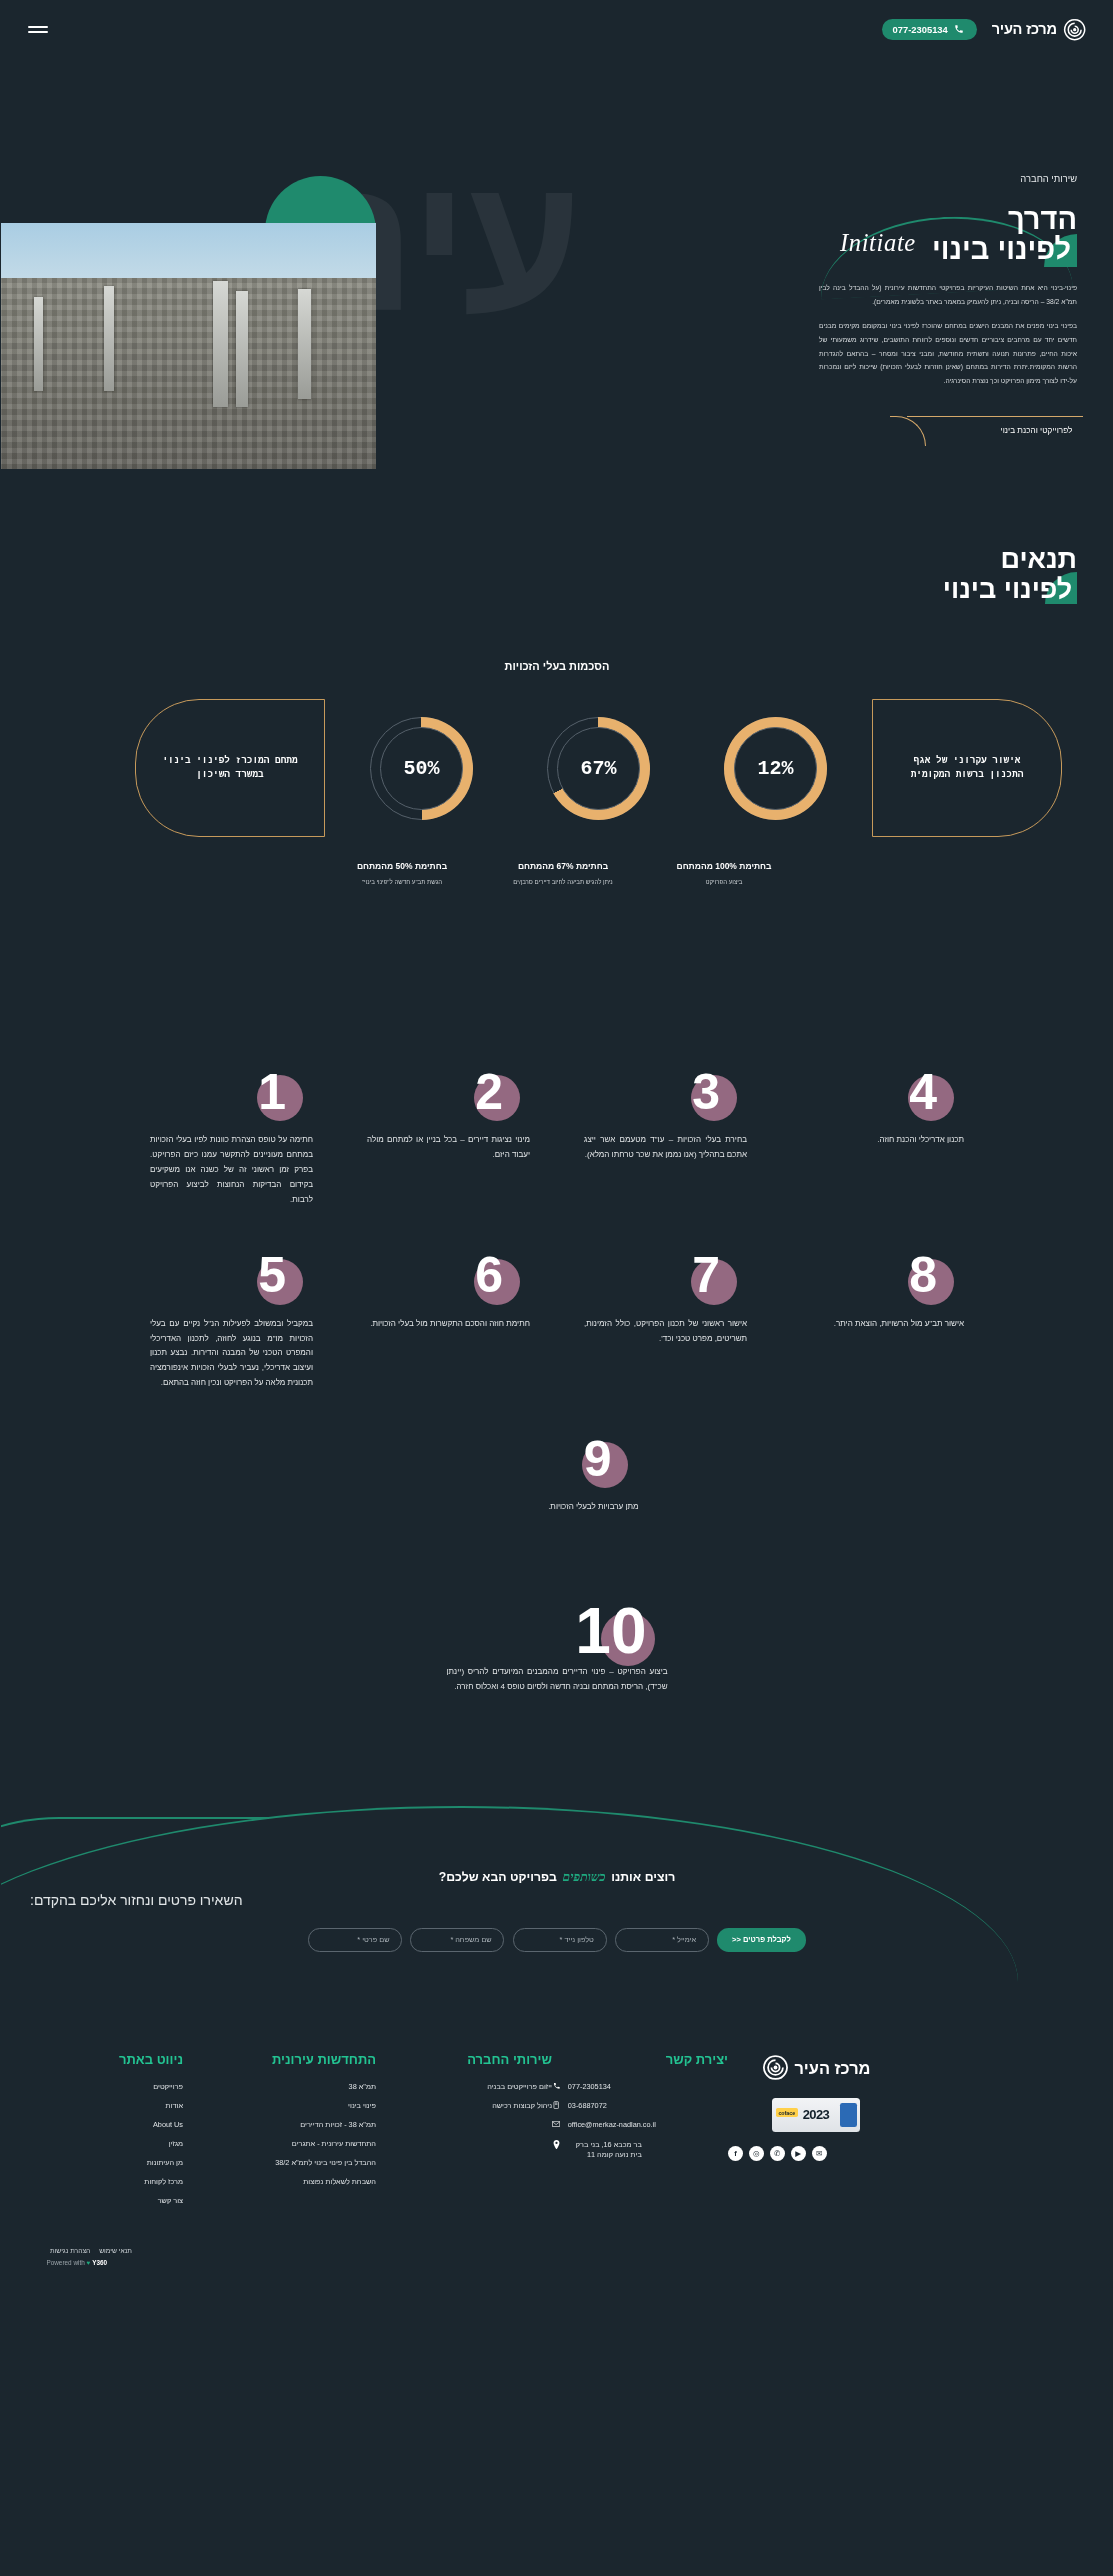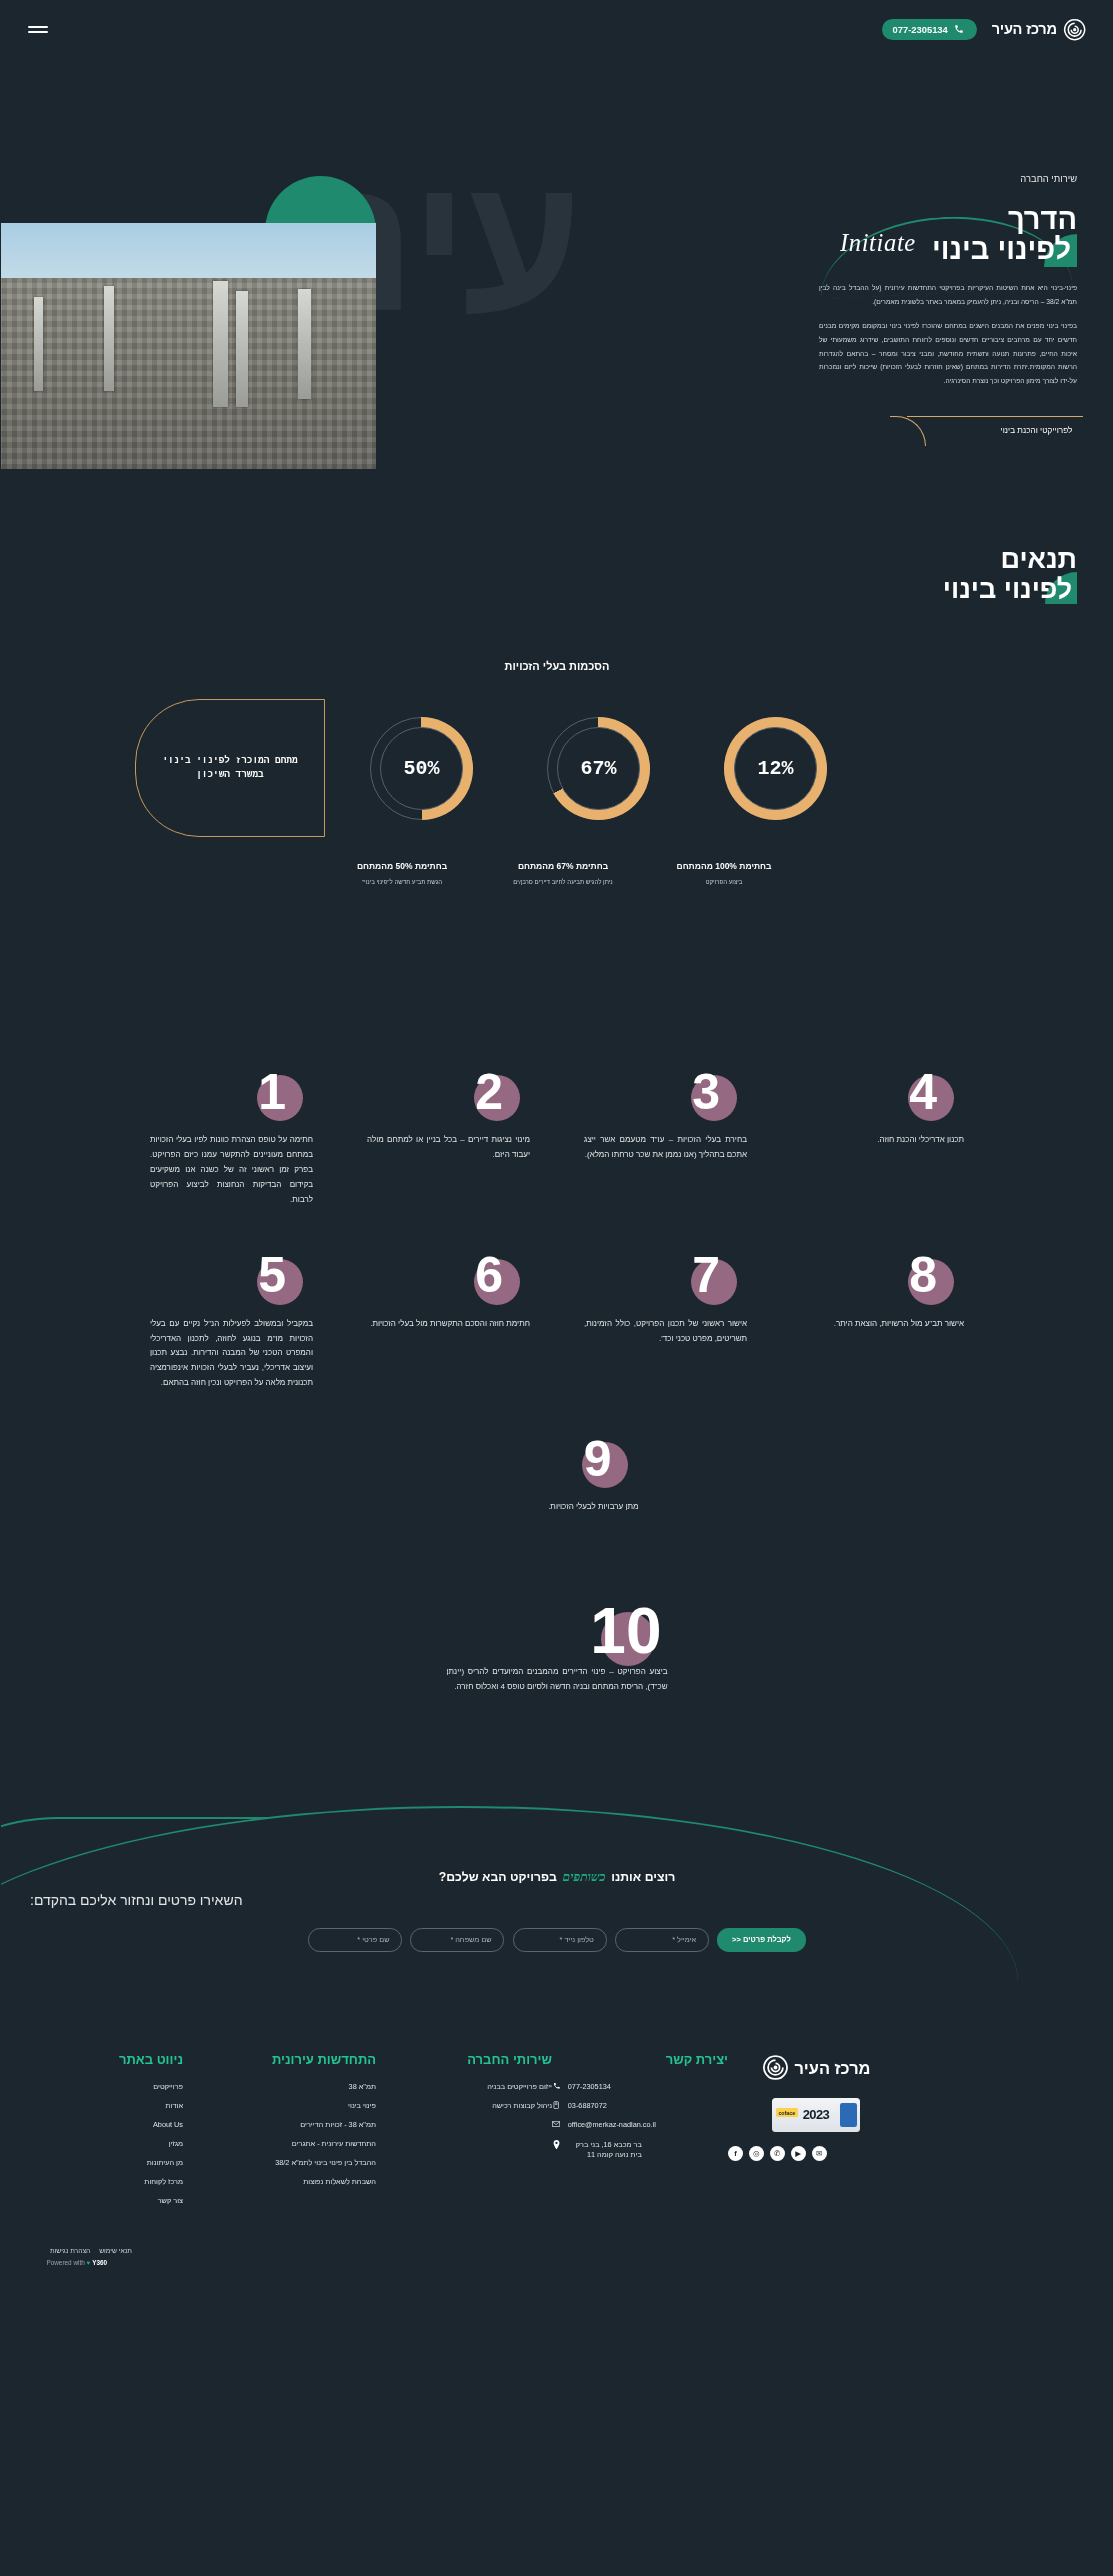--- a/index.html
+++ b/index.html
@@ -257,21 +257,21 @@
   .step-num {
     position: absolute; right: 27px; top: 0;
     font-size: 50px; font-weight: 800; color: #ffffff; line-height: 1;
     z-index: 2;
   }
   .step-text {
     font-size: 8px; line-height: 1.85; color: #e4e7e9;
     text-align: justify; direction: rtl;
   }
   .step-10 { width: 275px; padding-bottom: 23.4px; }
-  .step-10 .step-num { font-size: 64px; right: 6px; }
+  .step-10 .step-num { font-size: 64px; right: 21px; }
   .step-10 .step-dot { width: 54px; height: 54px; right: 13px; top: 13px; }
   .step-10-row { display: flex; justify-content: center; padding: 41px 100px 0; }
 
   
   .contact-band {
     position: relative;
     margin-top: 53px;
     padding: 64px 0 53px;
     overflow: hidden;
   }
@@ -495,20 +495,23 @@
 
     <div class="ring-wrap">
       <div class="ring">
         <div class="track"></div>
         <div class="fill" style="background:conic-gradient(#e8b16d 0deg 360deg);"></div>
         <div class="hole"></div>
         <div class="pct">12%</div>
       </div>
     </div>
 
+    <div class="cond-card left-card">
+      <span>אישור עקרוני של אגף התכנון ברשות המקומית</span>
+    </div>
   </div>
 
   <div class="cond-captions">
     <div class="cap-slot"></div>
     <div class="cap-slot ring-slot">
       <div class="cap-title">בחתימת 50% מהמתחם</div>
       <div class="cap-sub">הגשת תב"ע חדשה ל"פינוי בינוי"</div>
     </div>
     <div class="cap-slot ring-slot">
       <div class="cap-title">בחתימת 67% מהמתחם</div>

